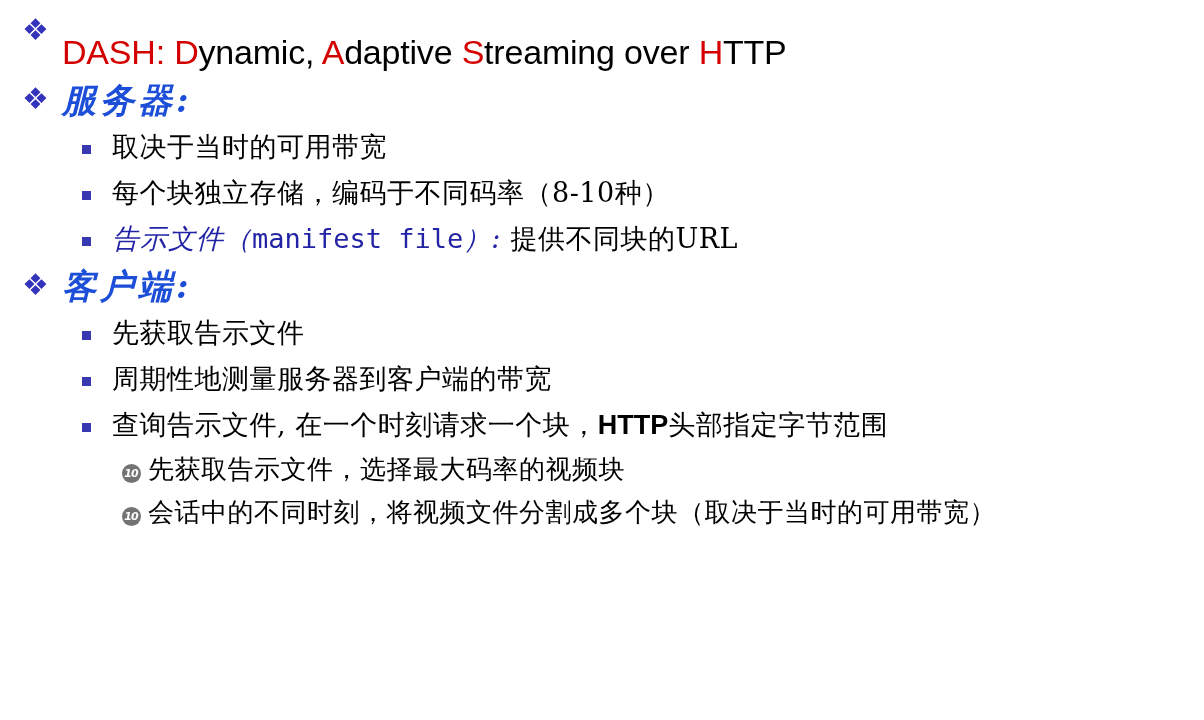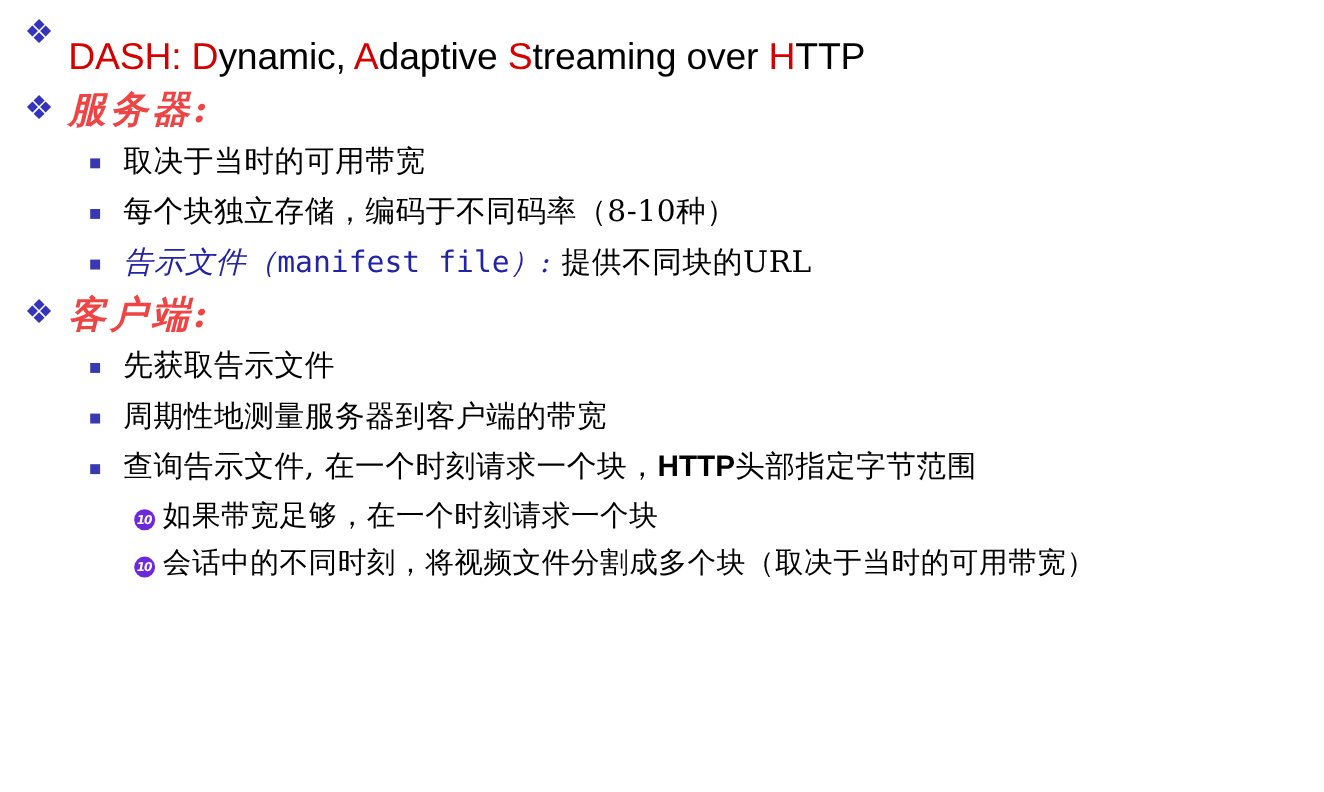--- a/index.html
+++ b/index.html
@@ -48,21 +48,21 @@
   }
   .l1-text.latin {
     font-family: "Liberation Sans", "DejaVu Sans", sans-serif;
     letter-spacing: -0.2px;
     margin-top: 21px;
   }
   .l1-text.cjk {
     font-family: "DejaVu Serif", "Liberation Serif", serif;
     font-style: italic;
     font-weight: 700;
-    color: #ef4444;
+    color: #1d4ed8;
     letter-spacing: 4px;
   }
   .red { color: #d40000; }
 
   
   .l2 {
     display: flex;
     align-items: flex-start;
     margin: 0 0 1px 0;
     padding-left: 72px;
@@ -115,21 +115,21 @@
     flex: 0 0 auto;
     width: 26px;
     line-height: 41px;
     padding-top: 2px;
   }
   .circ {
     display: inline-block;
     width: 19px;
     height: 19px;
     border-radius: 50%;
-    background: #6d28d9;
+    background: #737373;
     color: #ffffff;
     font-family: "DejaVu Sans", sans-serif;
     font-size: 11px;
     font-weight: 700;
     line-height: 19px;
     text-align: center;
     vertical-align: middle;
     letter-spacing: -1px;
     text-indent: -1px;
   }
@@ -187,21 +187,21 @@
     <span class="l2-text">周期性地测量服务器到客户端的带宽</span>
   </div>
 
   <div class="l2">
     <span class="l2-marker"><i class="sq"></i></span>
     <span class="l2-text"><span>查询告示文件, 在一个时刻请求一个块，</span><span class="lat">HTTP</span><span>头部指定字节范围</span></span>
   </div>
 
   <div class="l3">
     <span class="l3-marker"><i class="circ">10</i></span>
-    <span class="l3-text">如果带宽足够，在一个时刻请求一个块</span>
+    <span class="l3-text">先获取告示文件，选择最大码率的视频块</span>
   </div>
 
   <div class="l3">
     <span class="l3-marker"><i class="circ">10</i></span>
     <span class="l3-text">会话中的不同时刻，将视频文件分割成多个块（取决于当时的可用带宽）</span>
   </div>
 
 </div>
 
 </body></html>

